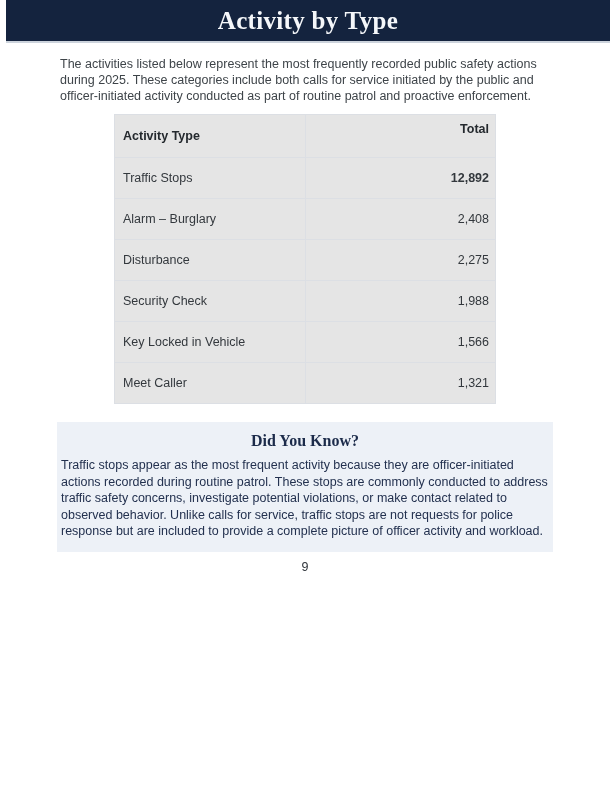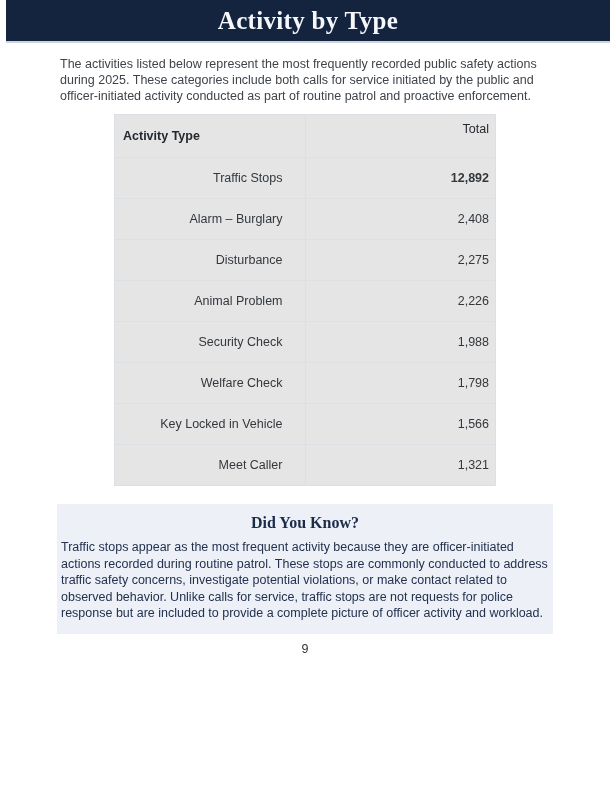--- a/index.html
+++ b/index.html
@@ -60,29 +60,29 @@
   table.activity col.c2 { width: 50%; }
   th.label-col {
     text-align: left;
     font-weight: bold;
     color: #24292e;
     height: 43px;
     padding: 6px 22px 6px 8px;
   }
   th.num-col {
     text-align: right;
-    font-weight: normal;
+    font-weight: bold;
     color: #24292e;
     height: 43px;
     padding: 6px 6px 21px 6px;
   }
   td.label-cell {
-    text-align: right;
+    text-align: left;
     height: 41px;
-    padding: 6px 22px 6px 24px;
+    padding: 6px 22px 6px 8px;
     line-height: 16px;
     margin-left: 20px;
   }
   td.num-cell {
     text-align: right;
     height: 41px;
     padding: 6px 6px 6px 6px;
   }
   td.num-cell.bold { font-weight: bold; }
 
@@ -145,30 +145,22 @@
       </tr>
       <tr>
         <td class="label-cell">Alarm – Burglary</td>
         <td class="num-cell">2,408</td>
       </tr>
       <tr>
         <td class="label-cell">Disturbance</td>
         <td class="num-cell">2,275</td>
       </tr>
       <tr>
-        <td class="label-cell">Animal Problem</td>
-        <td class="num-cell">2,226</td>
-      </tr>
-      <tr>
         <td class="label-cell">Security Check</td>
         <td class="num-cell">1,988</td>
-      </tr>
-      <tr>
-        <td class="label-cell">Welfare Check</td>
-        <td class="num-cell">1,798</td>
       </tr>
       <tr>
         <td class="label-cell">Key Locked in Vehicle</td>
         <td class="num-cell">1,566</td>
       </tr>
       <tr>
         <td class="label-cell">Meet Caller</td>
         <td class="num-cell">1,321</td>
       </tr>
     </tbody>

